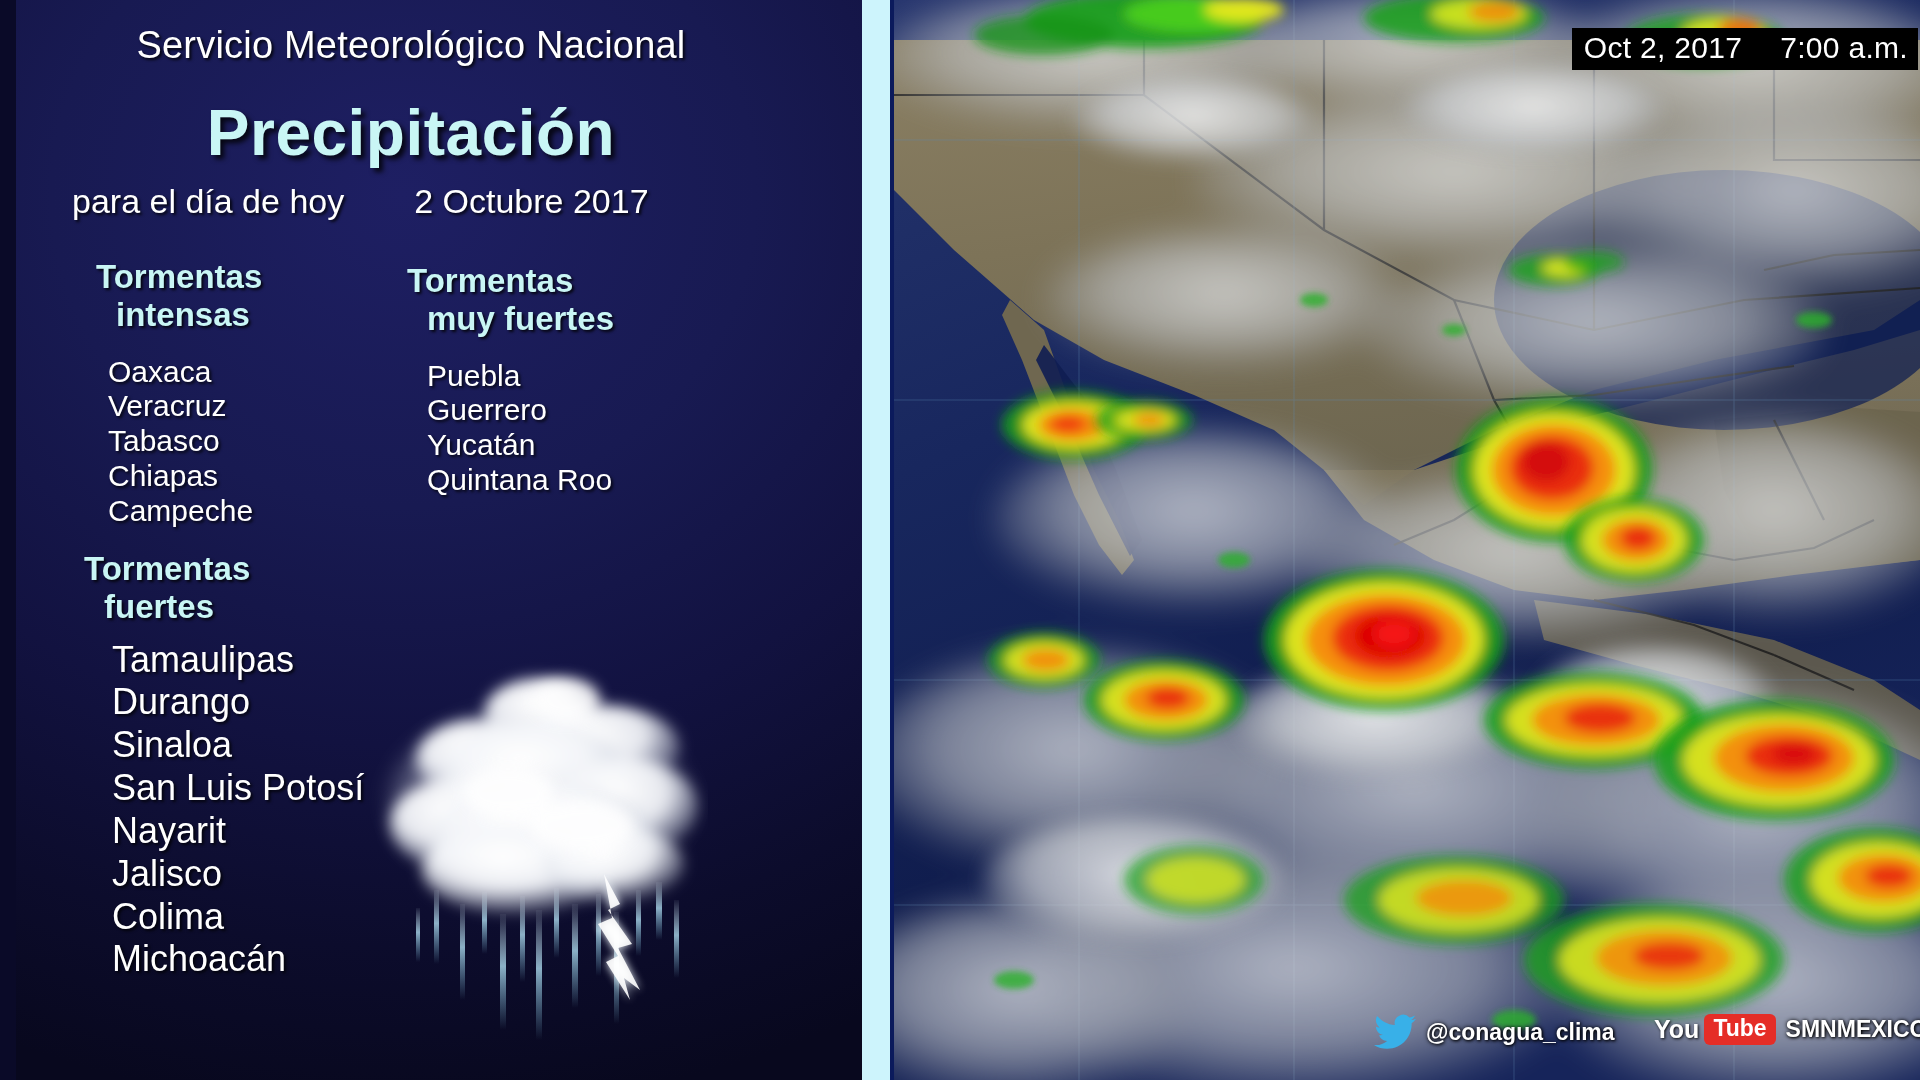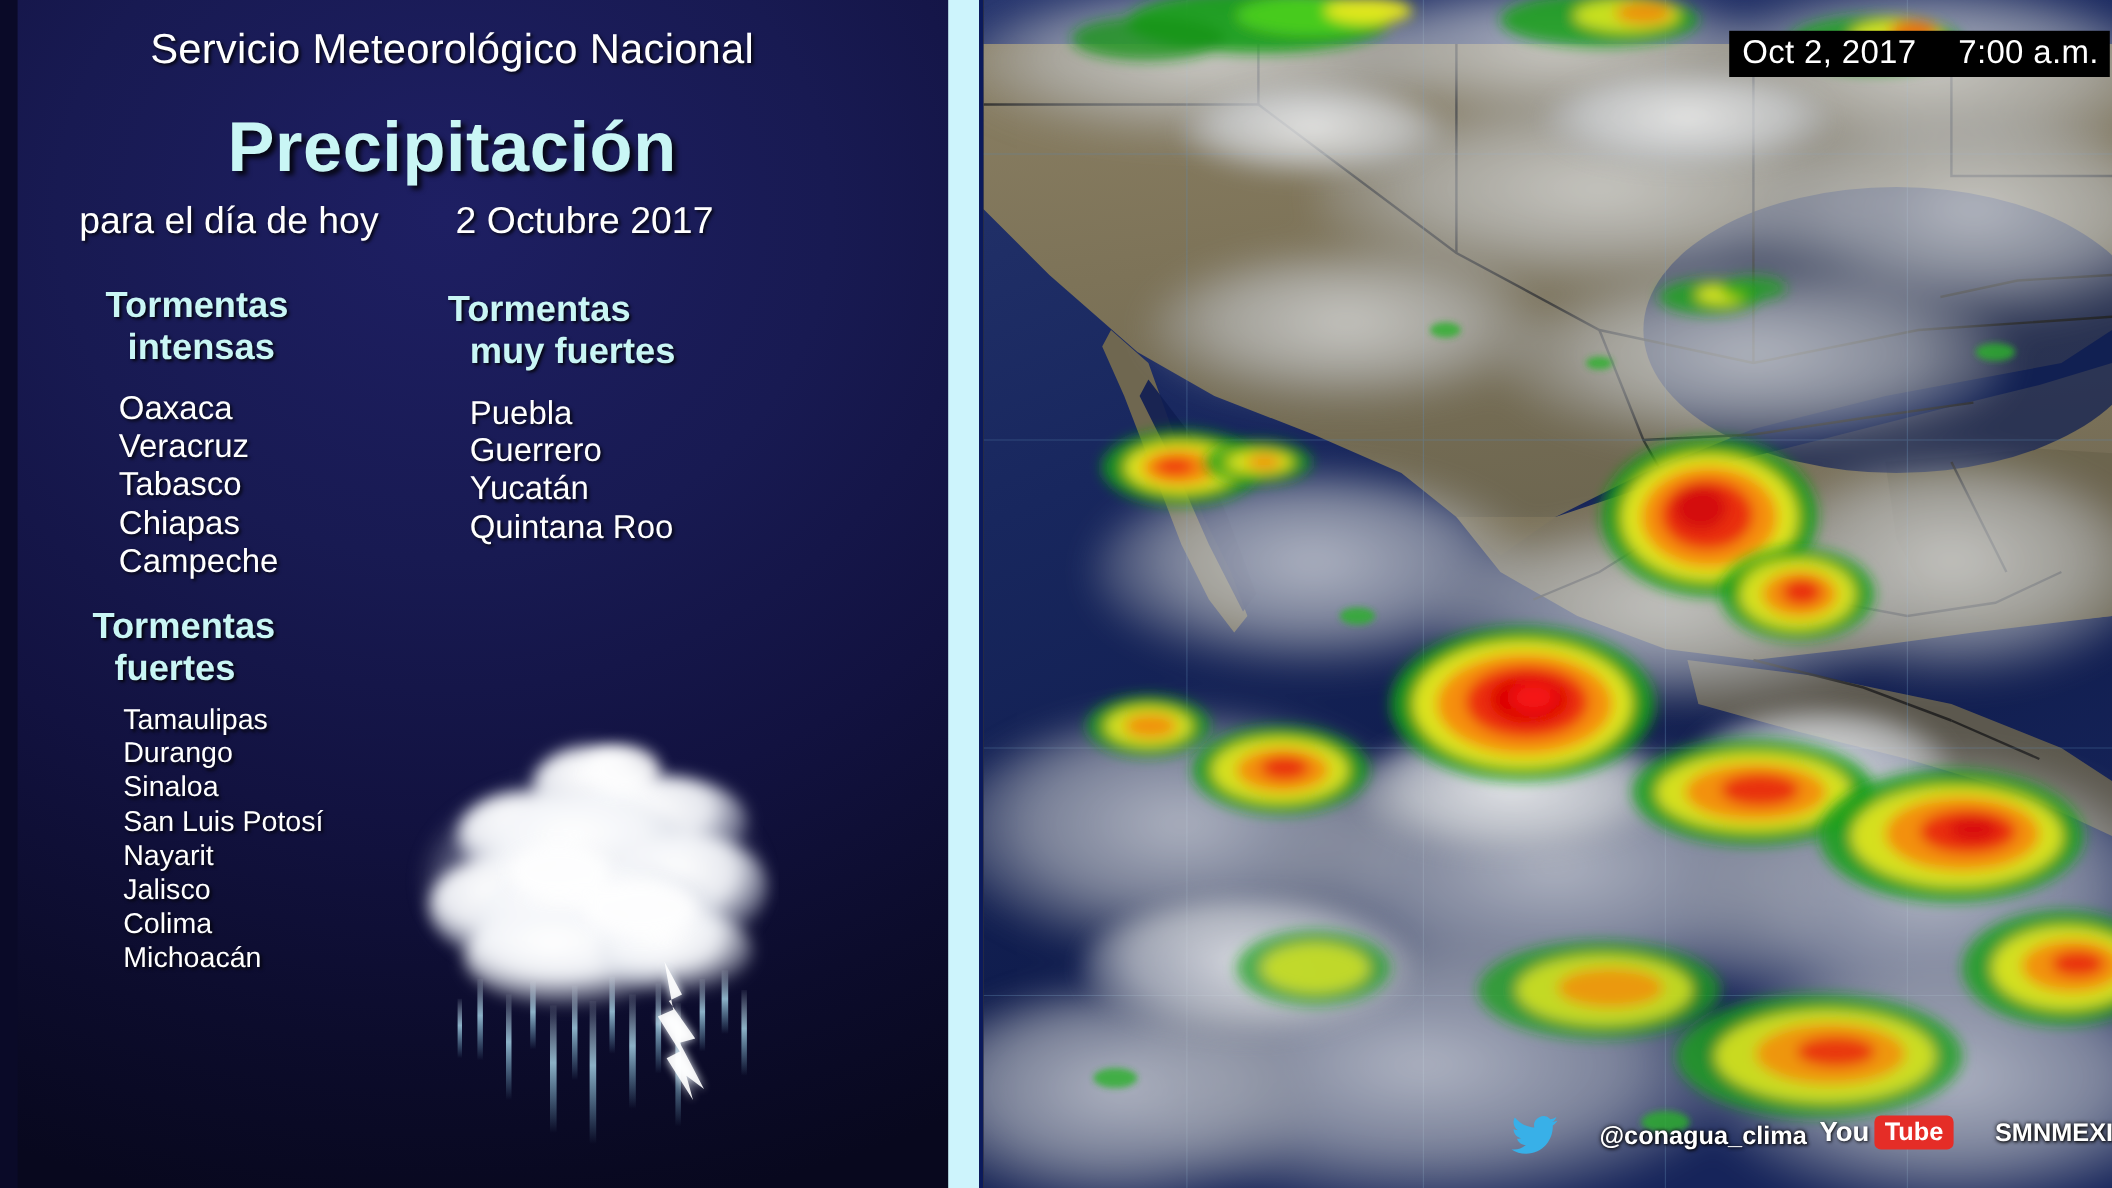--- a/index.html
+++ b/index.html
@@ -44,53 +44,52 @@
 
   
   #cat-intensas { left:80px; top:258px; }
   #cat-intensas .cat-list { padding-left:12px; }
   #cat-muyfuertes { left:383px; top:262px; }
   #cat-muyfuertes .cat-head { padding-left:8px; }
   #cat-muyfuertes .cat-list { padding-left:28px; }
   #cat-fuertes { left:62px; top:550px; }
   #cat-fuertes .cat-head { padding-left:6px; }
   #cat-fuertes .cat-list { padding-left:34px; margin-top:12px; }
-  #cat-fuertes .cat-list li { font-size:26px; line-height:1.19; }
+  #cat-fuertes .cat-list li { font-size:36px; line-height:1.19; }
 
   
   #storm-art { position:absolute; left:352px; top:642px; width:340px; height:420px; }
   #storm-art svg { display:block; width:100%; height:100%; }
 
   
   #divider { position:absolute; left:862px; top:0; width:28px; height:1080px;
     background:#cdf4fc; }
   #divider-edge { position:absolute; left:890px; top:0; width:4px; height:1080px;
     background:#0b1a5c; }
 
   
   #map-panel { position:absolute; left:894px; top:0; width:1026px; height:1080px;
-    overflow:hidden; background:#404040;text-align:right; }
+    overflow:hidden; background:#b91c1c;text-align:right; }
   #map-svg { position:absolute; left:0; top:0; width:1026px; height:1080px; }
 
   #timestamp {
     position:absolute; right:2px; top:28px;
     background:#000000; color:#ffffff; font-size:30px; padding:3px 10px 5px 12px;
     white-space:nowrap; letter-spacing:.3px;
   }
   #timestamp .t-sep { display:inline-block; width:38px; }
 
   
   #social { position:absolute; left:0; bottom:18px; width:1026px; height:48px; }
   .social-grp { position:absolute; display:flex; align-items:center; gap:10px; }
   #twitter-grp { left:480px; top:0; }
   #youtube-grp { left:760px; top:0; }
   .social-label {
     font-size:23px; font-weight:bold; color:#ffffff;
     text-shadow:1px 1px 3px rgba(0,0,0,.95), 0 0 4px rgba(0,0,0,.9);
-    margin-left:28px;
   }
   #twitter-icon svg { display:block; }
   #yt-badge { display:flex; align-items:center; gap:5px; }
   #yt-you { font-size:25px; font-weight:bold; color:#ffffff;
     text-shadow:1px 1px 3px rgba(0,0,0,.95); }
   #yt-tube { background:#e52d27; color:#ffffff; font-size:23px; font-weight:bold;
     padding:1px 9px 3px; border-radius:6px; }
 </style>
 </head>
 <body>

